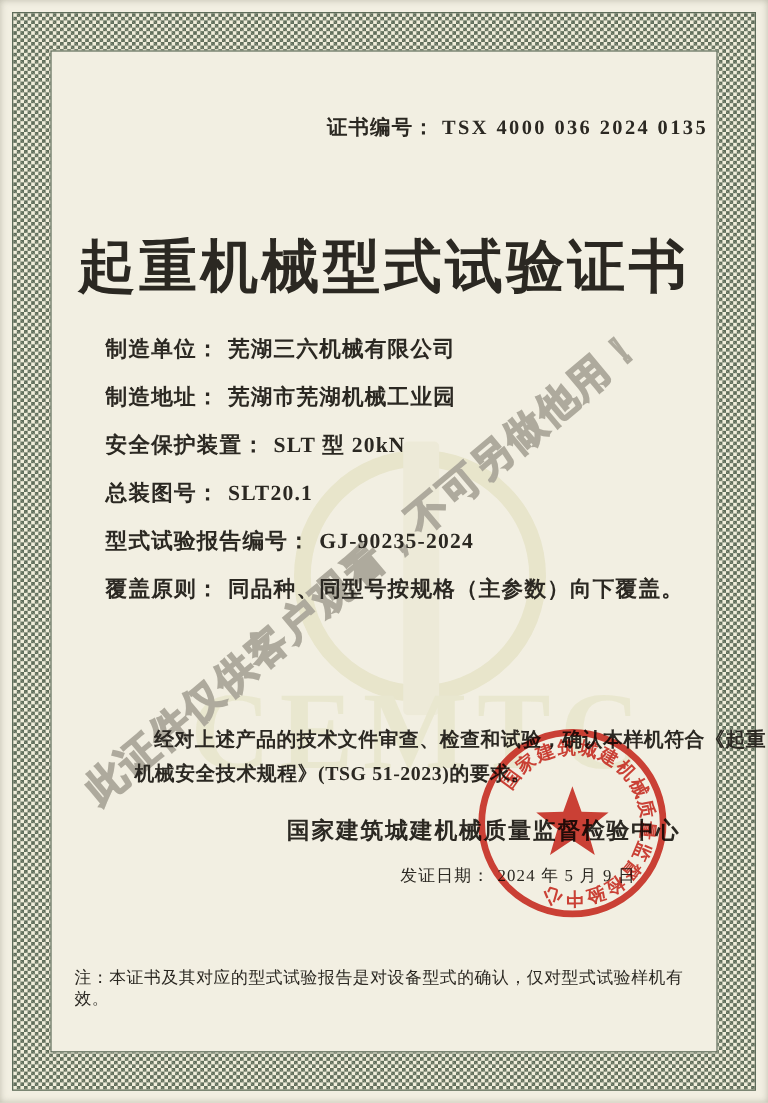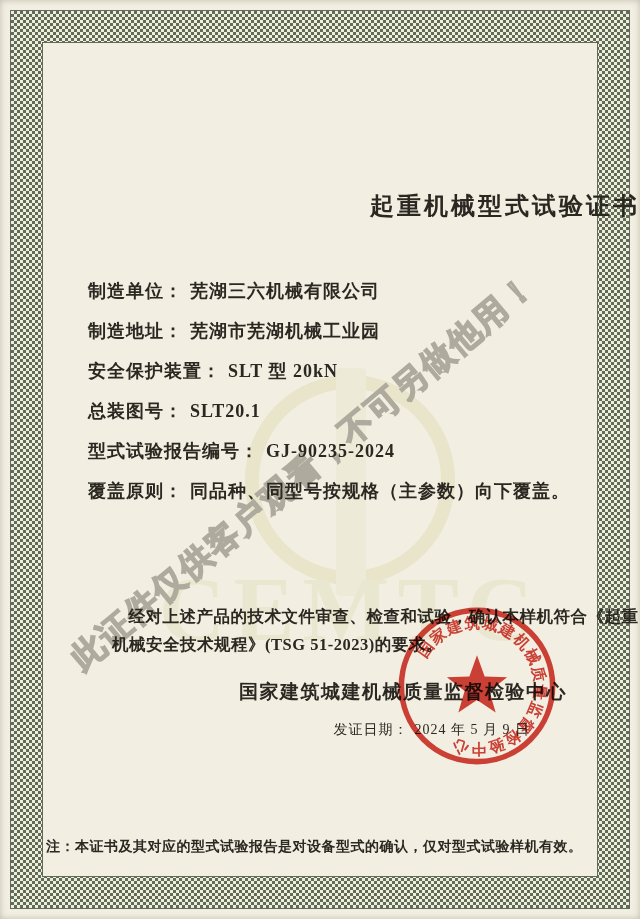--- a/index.html
+++ b/index.html
@@ -44,22 +44,22 @@
     pointer-events:none;
   }
   .content{position:absolute;inset:0;z-index:2;}
   .cert-no{
     position:absolute;top:95px;right:50px;
     font-size:17px;font-weight:bold;letter-spacing:1px;
   }
   .cert-no .num{margin-left:6px;letter-spacing:2px;}
   .title{
     position:absolute;top:190px;left:0;width:100%;
-    text-align:right;
-    font-size:24px;font-weight:bold;letter-spacing:3px;
+    text-align:center;
+    font-size:48px;font-weight:bold;letter-spacing:3px;
   }
   .fields{
     position:absolute;top:281px;left:88px;right:48px;
     display:flex;flex-direction:column;gap:20px;
     font-size:18px;font-weight:bold;line-height:20px;
     letter-spacing:1px;
   }
   .fields .value{margin-left:7px;}
   .statement{
     position:absolute;top:603px;left:66px;width:528px;
@@ -74,41 +74,44 @@
     position:absolute;top:721px;right:110px;
     font-size:14px;font-weight:normal;letter-spacing:1px;
   }
   .date-line .date{margin-left:6px;}
   .seal{
     position:absolute;left:393px;top:602px;
     width:168px;height:168px;
     opacity:.88;mix-blend-mode:multiply;
   }
   .note{
-    position:absolute;top:806px;left:46px;right:50px;
-    font-size:14px;font-weight:bold;letter-spacing:.5px;margin-top:32px;
+    position:absolute;top:806px;left:62px;right:50px;
+    font-size:14px;font-weight:normal;letter-spacing:.5px;
   }
 </style>
 </head>
 <body>
 
 <div class="page">
 
   <div class="frame"></div>
 
   <svg class="logo-wm" width="420" height="340" viewBox="0 0 420 340">
     <circle cx="210" cy="150" r="98" fill="none" stroke="#e7e4c9" stroke-width="14"></circle>
     <rect x="196" y="38" width="30" height="228" rx="4" fill="#edead8"></rect>
     <text x="210" y="310" text-anchor="middle" font-size="92" font-weight="bold" letter-spacing="8" fill="#e9e7ce">CEMTC</text>
   </svg>
 
   <div class="text-wm">此证件仅供客户观看，不可另做他用！</div>
 
   <div class="content">
 
+    <div class="cert-no">
+      <span>证书编号：</span><span class="num">TSX 4000 036 2024 0135</span>
+    </div>
 
     <div class="title">起重机械型式试验证书</div>
 
     <div class="fields">
       <div>
         <span>制造单位：</span><span class="value">芜湖三六机械有限公司</span>
       </div>
       <div>
         <span>制造地址：</span><span class="value">芜湖市芜湖机械工业园</span>
       </div>

